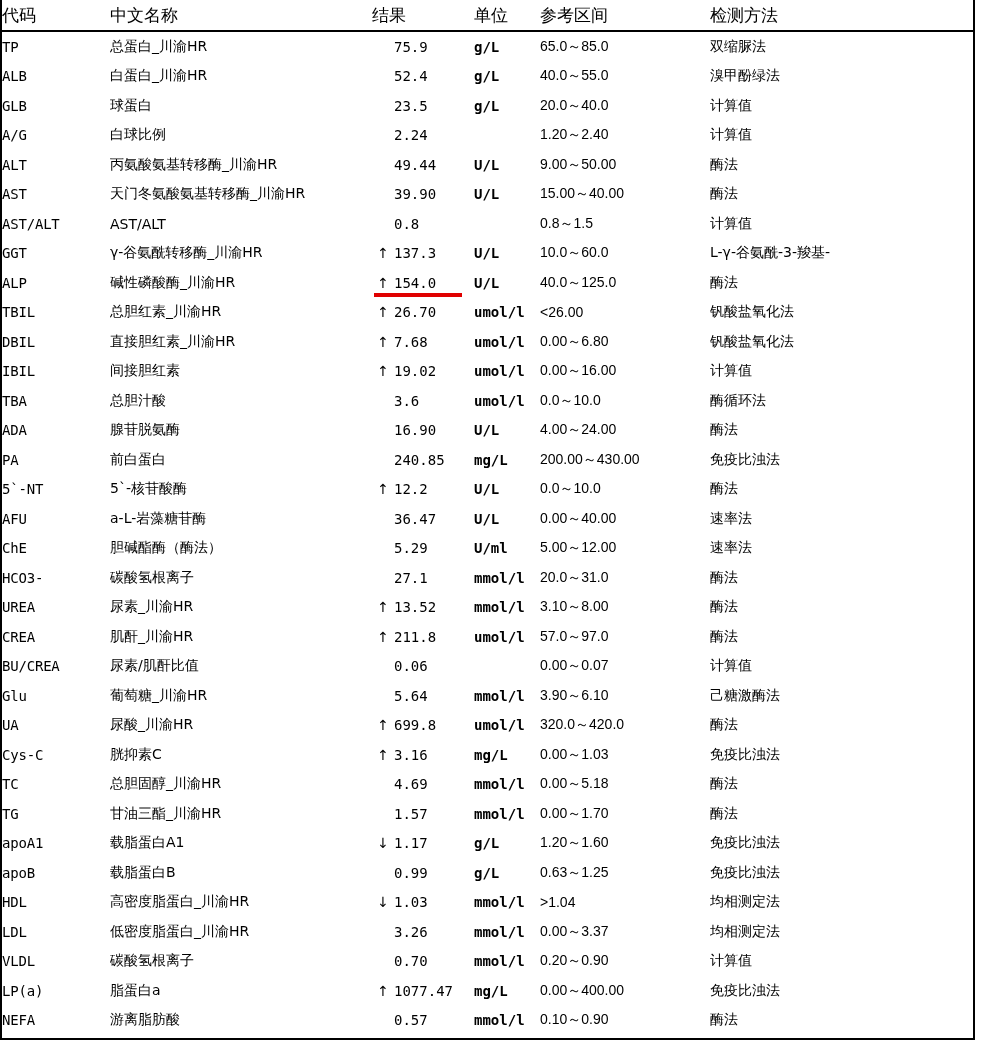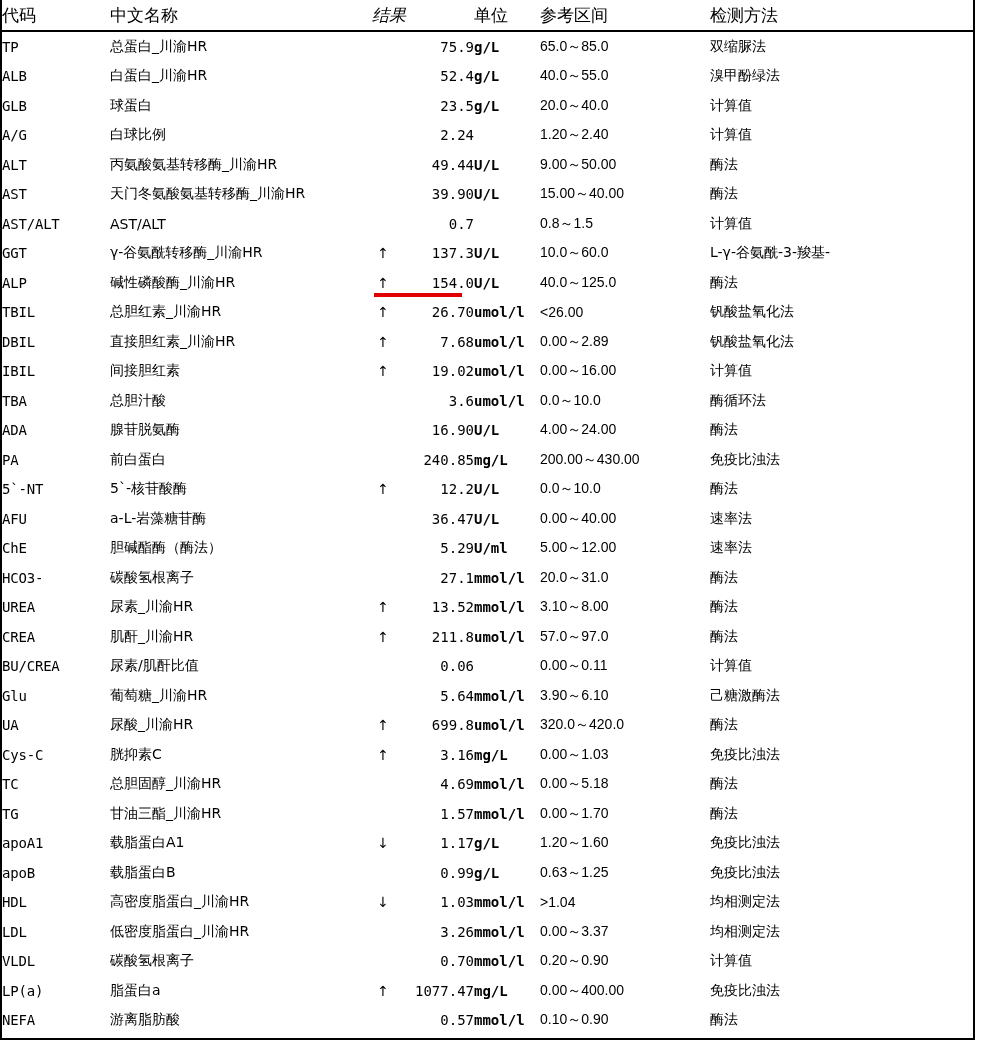--- a/index.html
+++ b/index.html
@@ -48,21 +48,21 @@
   col.c-code    { width: 108px; }
   col.c-name    { width: 262px; }
   col.c-flag    { width: 22px;  }
   col.c-result  { width: 80px;  }
   col.c-unit    { width: 66px;  }
   col.c-ref     { width: 170px; }
   col.c-method  { width: 282px; }
 
   th.h-code   { padding-left: 8px; }
   th.h-name   { padding-left: 8px; }
-  th.h-result { text-align: right; padding-right: 6px; font-style: italic; }
+  th.h-result { text-align: right; padding-right: 6px; }
   th.h-unit   { padding-left: 6px; }
   th.h-ref    { padding-left: 6px; }
   th.h-method { padding-left: 10px; }
 
   tbody tr.data-row td {
     height: 29.5px;
     font-size: 14px;
   }
   td.cell-code {
     padding-left: 8px;
@@ -75,21 +75,21 @@
     font-family: "DejaVu Sans", sans-serif;
     font-size: 14.5px;
   }
   td.cell-flag {
     text-align: center;
     font-family: "DejaVu Sans", sans-serif;
     font-size: 12px;
     line-height: 1;
   }
   td.cell-result {
-    text-align: right;
+    text-align: left;
     padding-left: 2px;
     font-family: "DejaVu Sans Mono", monospace;
     font-size: 13px;
   }
   td.cell-unit {
     padding-left: 6px;
     font-family: "DejaVu Sans Mono", monospace;
     font-size: 12.5px;
     font-weight: bold;
   }
@@ -196,21 +196,21 @@
           <td class="cell-flag"></td>
           <td class="cell-result">39.90</td>
           <td class="cell-unit">U/L</td>
           <td class="cell-ref">15.00～40.00</td>
           <td class="cell-method">酶法</td>
         </tr>
         <tr class="data-row">
           <td class="cell-code">AST/ALT</td>
           <td class="cell-name">AST/ALT</td>
           <td class="cell-flag"></td>
-          <td class="cell-result">0.7</td>
+          <td class="cell-result">0.8</td>
           <td class="cell-unit"></td>
           <td class="cell-ref">0.8～1.5</td>
           <td class="cell-method">计算值</td>
         </tr>
         <tr class="data-row">
           <td class="cell-code">GGT</td>
           <td class="cell-name">γ-谷氨酰转移酶_川渝HR</td>
           <td class="cell-flag">↑</td>
           <td class="cell-result">137.3</td>
           <td class="cell-unit">U/L</td>
@@ -234,21 +234,21 @@
           <td class="cell-unit">umol/l</td>
           <td class="cell-ref">&lt;26.00</td>
           <td class="cell-method">钒酸盐氧化法</td>
         </tr>
         <tr class="data-row">
           <td class="cell-code">DBIL</td>
           <td class="cell-name">直接胆红素_川渝HR</td>
           <td class="cell-flag">↑</td>
           <td class="cell-result">7.68</td>
           <td class="cell-unit">umol/l</td>
-          <td class="cell-ref">0.00～2.89</td>
+          <td class="cell-ref">0.00～6.80</td>
           <td class="cell-method">钒酸盐氧化法</td>
         </tr>
         <tr class="data-row">
           <td class="cell-code">IBIL</td>
           <td class="cell-name">间接胆红素</td>
           <td class="cell-flag">↑</td>
           <td class="cell-result">19.02</td>
           <td class="cell-unit">umol/l</td>
           <td class="cell-ref">0.00～16.00</td>
           <td class="cell-method">计算值</td>
@@ -333,21 +333,21 @@
           <td class="cell-unit">umol/l</td>
           <td class="cell-ref">57.0～97.0</td>
           <td class="cell-method">酶法</td>
         </tr>
         <tr class="data-row">
           <td class="cell-code">BU/CREA</td>
           <td class="cell-name">尿素/肌酐比值</td>
           <td class="cell-flag"></td>
           <td class="cell-result">0.06</td>
           <td class="cell-unit"></td>
-          <td class="cell-ref">0.00～0.11</td>
+          <td class="cell-ref">0.00～0.07</td>
           <td class="cell-method">计算值</td>
         </tr>
         <tr class="data-row">
           <td class="cell-code">Glu</td>
           <td class="cell-name">葡萄糖_川渝HR</td>
           <td class="cell-flag"></td>
           <td class="cell-result">5.64</td>
           <td class="cell-unit">mmol/l</td>
           <td class="cell-ref">3.90～6.10</td>
           <td class="cell-method">己糖激酶法</td>

